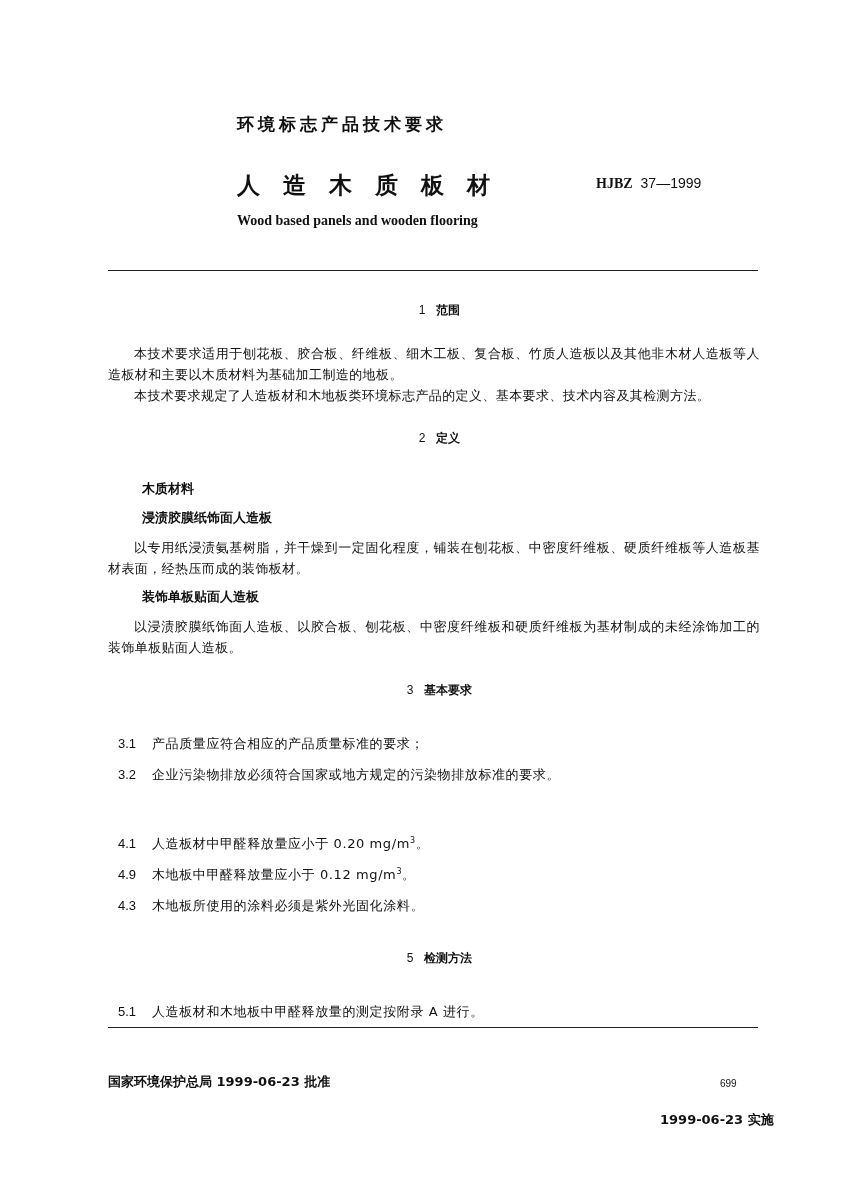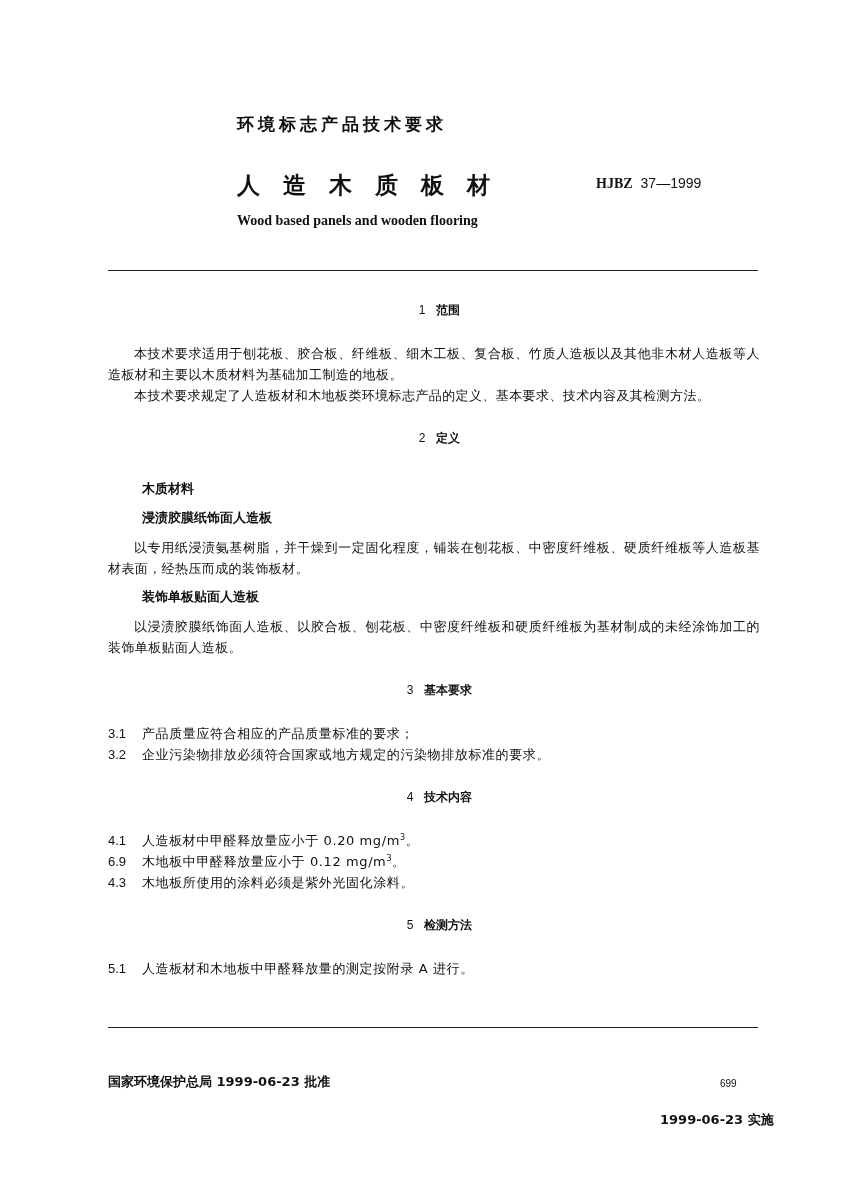--- a/index.html
+++ b/index.html
@@ -63,21 +63,21 @@
       text-indent: 26px;
       text-align: justify;
       letter-spacing: 0.4px;
     }
     .term {
       margin: 8px; padding-left: 26px;
       font-weight: bold;
       font-family: Liberation Mono, monospace;
     }
     .clause {
-      margin: 0;
+      margin: 10px;
       letter-spacing: 0.6px;
     }
     .clause .cnum {
       display: inline-block; width: 34px;
       font-family: "Liberation Sans", sans-serif;
       letter-spacing: 0;
     }
     .gap-m { height: 14px; }
 
     .footer-left {
@@ -123,24 +123,23 @@
   <p class="term">装饰单板贴面人造板</p>
   <p class="para">以浸渍胶膜纸饰面人造板、以胶合板、刨花板、中密度纤维板和硬质纤维板为基材制成的未经涂饰加工的装饰单板贴面人造板。</p>
   <div class="gap-m"></div>
 
   <p class="section-head"><span class="num">3</span><span>基本要求</span></p>
   <div class="gap-m"></div>
   <p class="clause"><span class="cnum">3.1</span><span>产品质量应符合相应的产品质量标准的要求；</span></p>
   <p class="clause"><span class="cnum">3.2</span><span>企业污染物排放必须符合国家或地方规定的污染物排放标准的要求。</span></p>
   <div class="gap-m"></div>
 
-  <p class="section-head"><span class="num">4</span><span>技术内容</span></p>
   <div class="gap-m"></div>
   <p class="clause"><span class="cnum">4.1</span><span>人造板材中甲醛释放量应小于 0.20 mg/m</span><sup>3</sup><span>。</span></p>
-  <p class="clause"><span class="cnum">6.9</span><span>木地板中甲醛释放量应小于 0.12 mg/m</span><sup>3</sup><span>。</span></p>
+  <p class="clause"><span class="cnum">4.9</span><span>木地板中甲醛释放量应小于 0.12 mg/m</span><sup>3</sup><span>。</span></p>
   <p class="clause"><span class="cnum">4.3</span><span>木地板所使用的涂料必须是紫外光固化涂料。</span></p>
   <div class="gap-m"></div>
 
   <p class="section-head"><span class="num">5</span><span>检测方法</span></p>
   <div class="gap-m"></div>
   <p class="clause"><span class="cnum">5.1</span><span>人造板材和木地板中甲醛释放量的测定按附录 A 进行。</span></p>
 </div>
 
 <div class="abs rule rule-bottom"></div>
 <div class="abs footer-left">国家环境保护总局 1999-06-23 批准</div>

